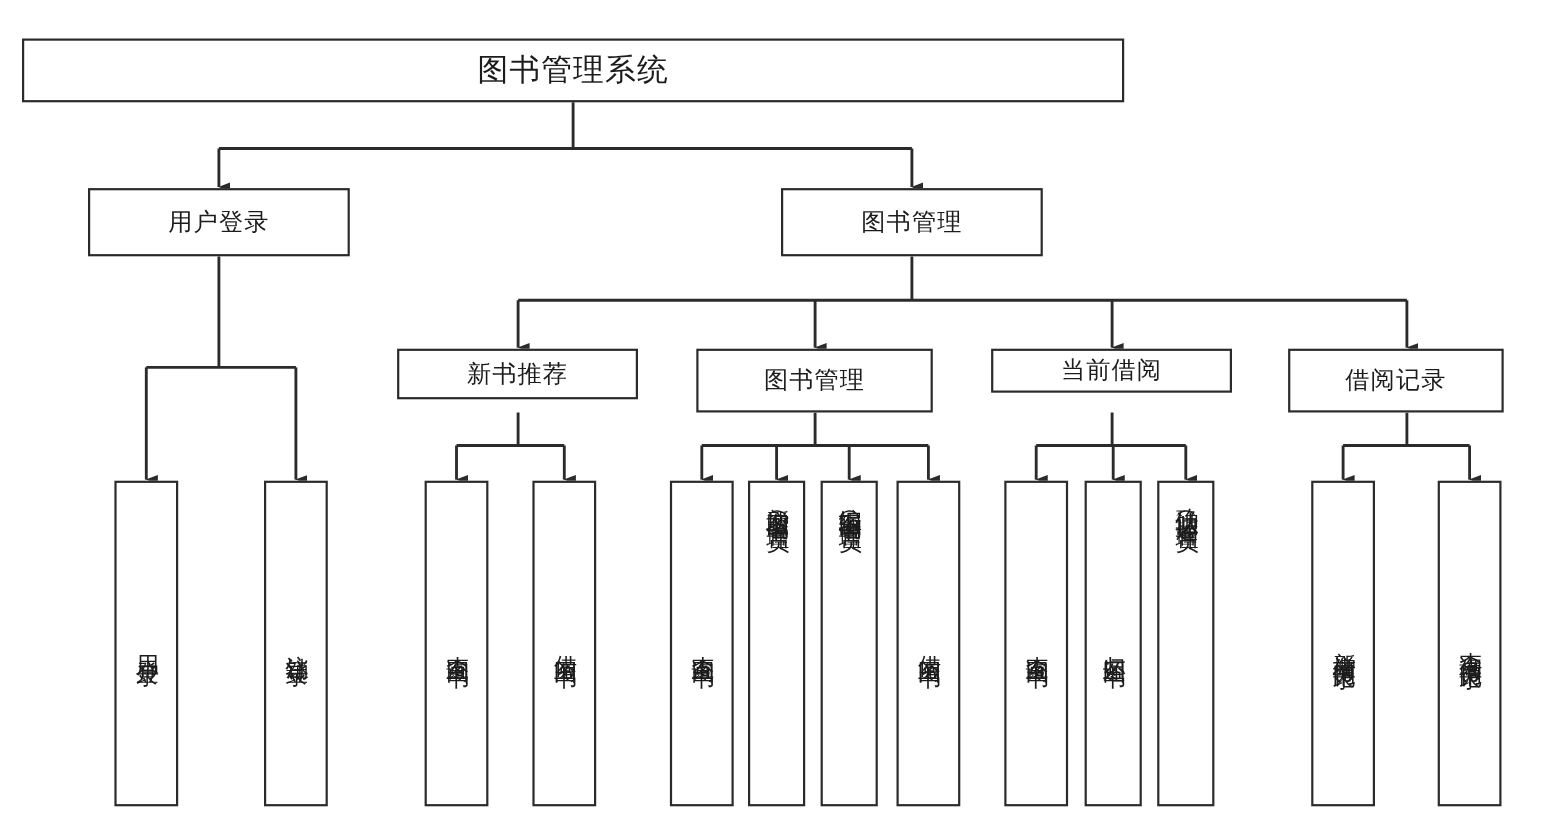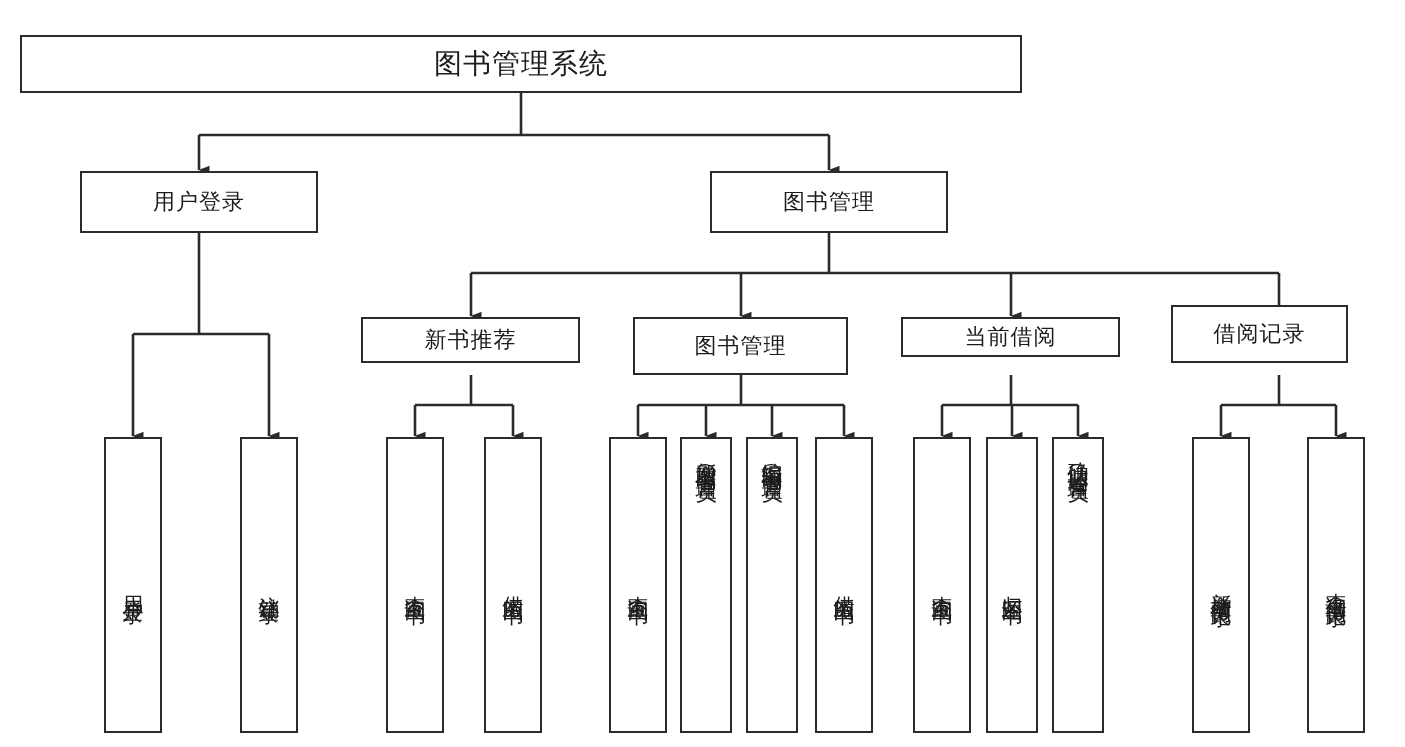--- a/index.html
+++ b/index.html
@@ -132,21 +132,21 @@
       </div>
       <div class="node horizontal" style="left: 361px; top: 317px; width: 219px; height: 46px;">
         <span class="node-label">新书推荐</span>
       </div>
       <div class="node horizontal" style="left: 633px; top: 317px; width: 215px; height: 58px;">
         <span class="node-label">图书管理</span>
       </div>
       <div class="node horizontal" style="left: 901px; top: 317px; width: 219px; height: 40px;">
         <span class="node-label">当前借阅</span>
       </div>
-      <div class="node horizontal" style="left: 1171px; top: 305px; width: 177px; height: 58px;">
+      <div class="node horizontal" style="left: 1171px; top: 317px; width: 196px; height: 58px;">
         <span class="node-label">借阅记录</span>
       </div>
       <div class="node vertical" style="left: 104px; top: 437px; width: 58px; height: 296px;">
         <span class="node-label">用户登录</span>
       </div>
       <div class="node vertical" style="left: 240px; top: 437px; width: 58px; height: 296px;">
         <span class="node-label">注销登录</span>
       </div>
       <div class="node vertical" style="left: 386px; top: 437px; width: 58px; height: 296px;">
         <span class="node-label">查询图书</span>

